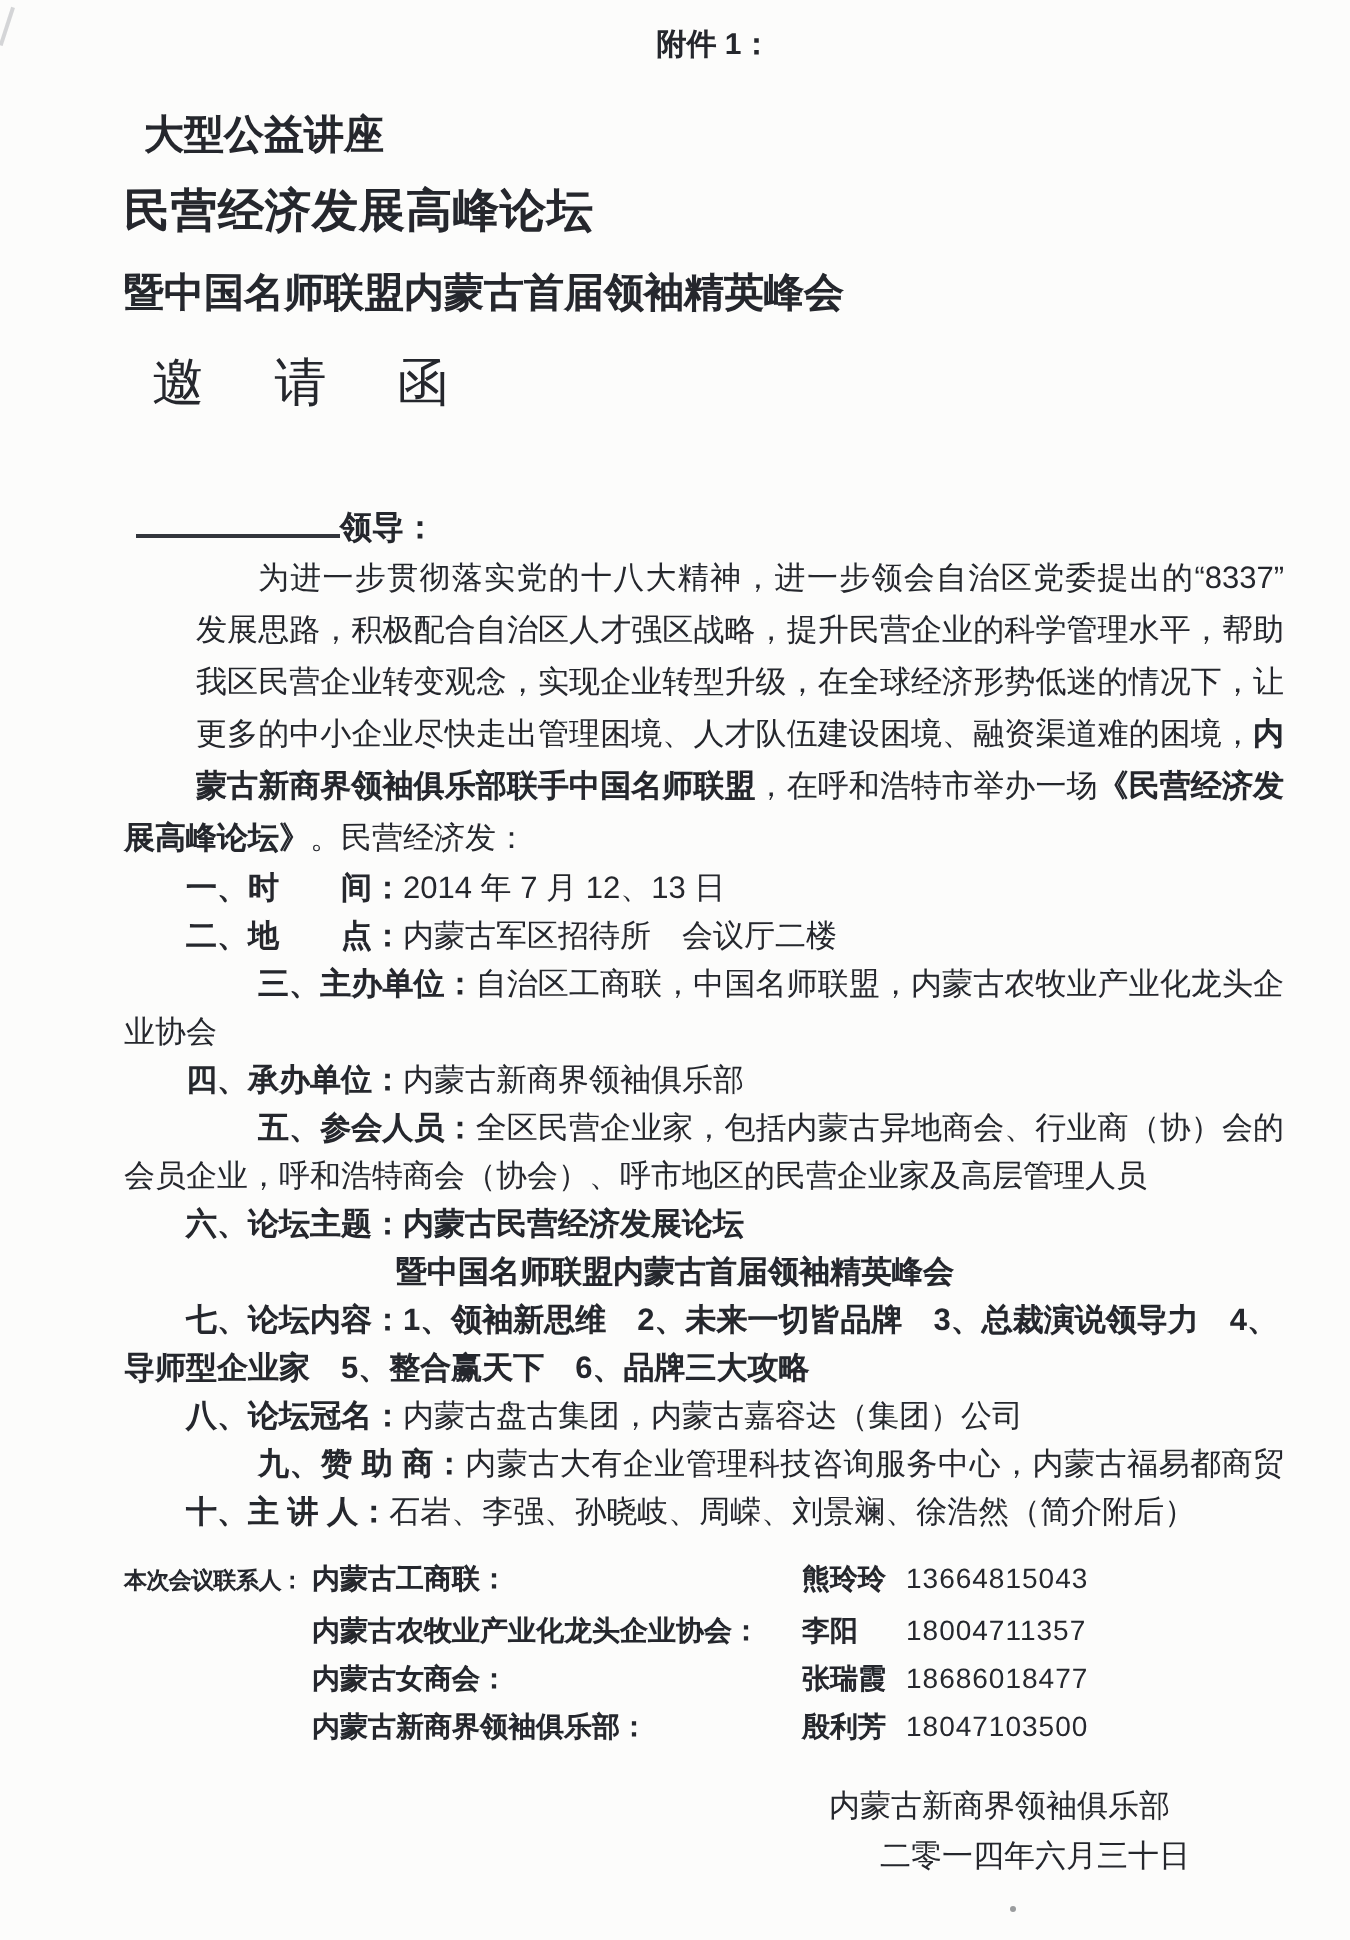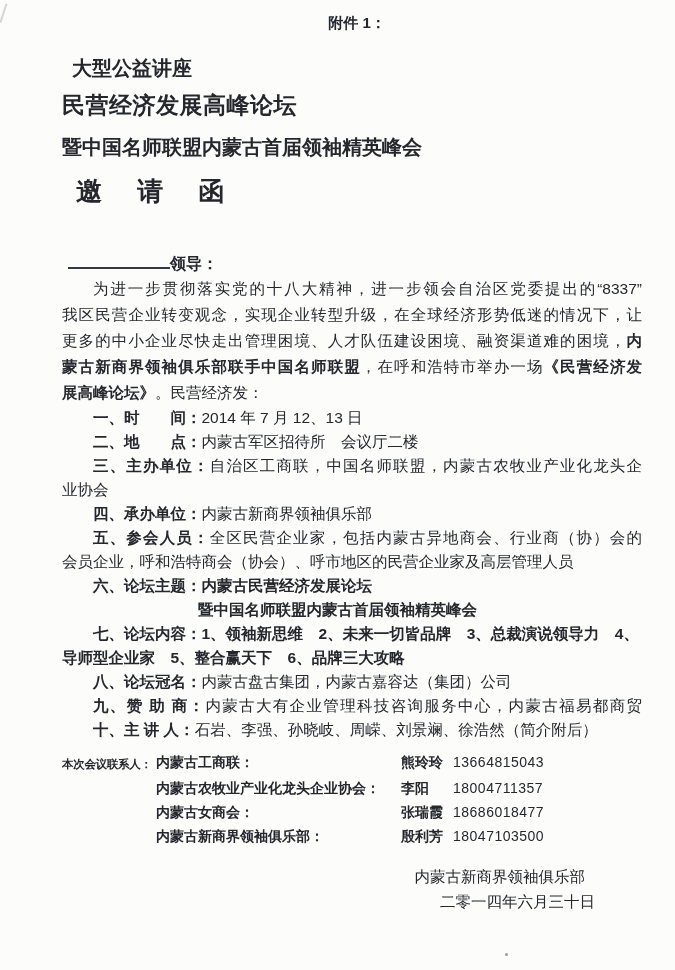--- a/index.html
+++ b/index.html
@@ -22,30 +22,30 @@
     position:absolute; left:505px; top:953px; width:3px; height:3px;
     background:#9a9c9e; border-radius:50%;
   }
 
   .attachment { margin:12px 0 0 10px; font-size:15px; font-weight:bold; line-height:22px;text-align:center; }
   .event-type { margin:23px 0 0 10px; font-size:20px; font-weight:bold; line-height:22px; }
 
   .head-center { width:480px; text-align:left; }
   .forum-title   { margin-top:9px;  font-size:23px; font-weight:bold; line-height:34px; letter-spacing:0.5px; }
   .forum-subtitle{ margin-top:10px; font-size:20px; font-weight:bold; line-height:30px; }
-  .invitation-title { margin-top:10px; font-size:26px; font-weight:bold; line-height:38px; letter-spacing:14px; padding-left:14px; }
+  .invitation-title { margin-top:10px; font-size:26px; font-weight:normal; line-height:38px; letter-spacing:14px; padding-left:14px; }
 
   .salutation { margin-top:40px; margin-left:6px; font-size:16px; line-height:24px; font-weight:bold; }
   .blank-line { display:inline-block; width:102px; height:17px; border-bottom:2px solid #33363c; }
 
   .para { font-size:15.5px; }
   .pln  { line-height:26px; }
   .ln   { line-height:24px; font-size:15.5px; }
   .b    { font-weight:bold; }
-  .fill { text-align:justify; text-align-last:justify; }
+  .fill { text-align:justify; text-align-last:justify;margin-left:36px; }
   .indent { text-indent:31px; }
   .theme-indent { margin-left:136px; }
 
   .contacts { margin-top:8px; font-size:14px; }
   .crow { display:flex; line-height:24px; }
   .c-head  { width:94px; font-size:11.5px; letter-spacing:-0.3px; font-weight:bold; padding-top:2px; }
   .c-org   { width:245px; font-weight:bold; }
   .c-name  { width:52px;  font-weight:bold; }
   .c-phone { letter-spacing:0.5px; }
 
@@ -68,20 +68,21 @@
     <div class="forum-subtitle">暨中国名师联盟内蒙古首届领袖精英峰会</div>
     <div class="invitation-title">邀 请 函</div>
   </div>
 
   <div class="salutation">
     <span class="blank-line"></span><span>领导：</span>
   </div>
 
   <div class="para">
     <div class="pln fill indent"><span>为进一步贯彻落实党的十八大精神，进一步领会自治区党委提出的“8337”</span></div>
+    <div class="pln fill"><span>发展思路，积极配合自治区人才强区战略，提升民营企业的科学管理水平，帮助</span></div>
     <div class="pln fill"><span>我区民营企业转变观念，实现企业转型升级，在全球经济形势低迷的情况下，让</span></div>
     <div class="pln fill"><span>更多的中小企业尽快走出管理困境、人才队伍建设困境、融资渠道难的困境，</span><span class="b">内</span></div>
     <div class="pln fill"><span class="b">蒙古新商界领袖俱乐部联手中国名师联盟</span><span>，在呼和浩特市举办一场</span><span class="b">《民营经济发</span></div>
     <div class="pln"><span class="b">展高峰论坛》</span><span>。民营经济发：</span></div>
   </div>
 
   <div class="items">
     <div class="ln indent"><span class="b">一、时　　间：</span><span>2014 年 7 月 12、13 日</span></div>
     <div class="ln indent"><span class="b">二、地　　点：</span><span>内蒙古军区招待所　会议厅二楼</span></div>
 

